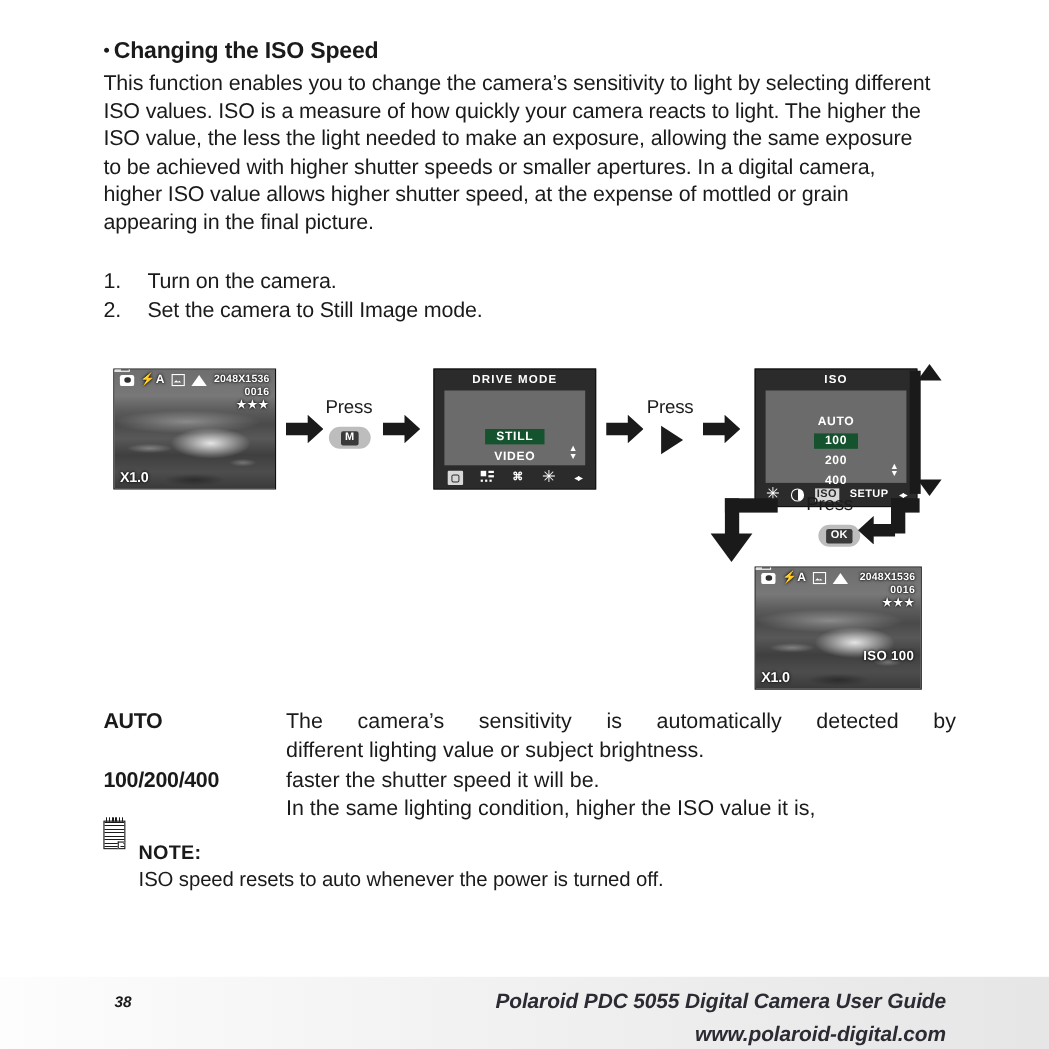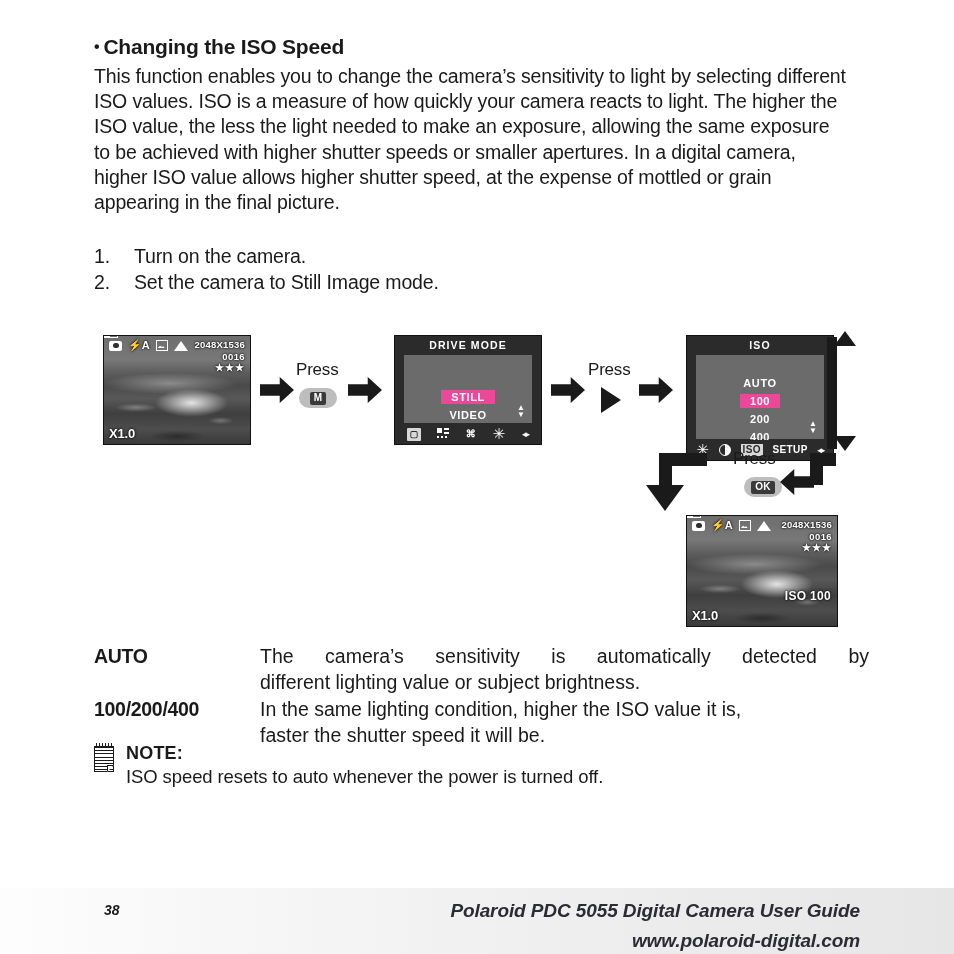--- a/index.html
+++ b/index.html
@@ -193,21 +193,21 @@
     font-weight: bold;
   }
   .menu-opt {
     font-size: 11px;
     letter-spacing: .6px;
     line-height: 14px;
     display: inline-block;
     padding: 0 10px;
   }
   .menu-opt.sel {
-    background: #ec4899;
+    background: #14532d;
   }
   .menu-updown {
     position: absolute;
     right: 7px; bottom: 5px;
     color: #fff;
     font-size: 8px;
     line-height: 7px;
     text-align: center;
   }
   .menu-bar {
@@ -401,20 +401,21 @@
     border-left: 1.5px solid #1a1a1a;
     border-top: 1.5px solid #1a1a1a;
     transform: rotate(0deg);
     clip-path: polygon(0 0, 100% 0, 0 100%);
   }
   .note-title {
     font-size: 18px;
     font-weight: bold;
     letter-spacing: .2px;
     line-height: 23px;
+    margin-top: 22px;
   }
   .note-text {
     font-size: 18.5px;
     line-height: 24px;
     letter-spacing: -.1px;
   }
 
   
   .footer {
     position: absolute;
@@ -582,22 +583,22 @@
     <div class="def-row">
       <div class="def-term">AUTO</div>
       <div class="def-desc">
         <div style="text-align:justify; text-align-last:justify;">The camera’s sensitivity is automatically detected by</div>
         <div>different lighting value or subject brightness.</div>
       </div>
     </div>
     <div class="def-row">
       <div class="def-term">100/200/400</div>
       <div class="def-desc">
+        <div>faster the shutter speed it will be.</div>
         <div>In the same lighting condition, higher the ISO value it is,</div>
-        <div>faster the shutter speed it will be.</div>
       </div>
     </div>
   </div>
 
   <div class="note">
     <div class="note-icon"></div>
     <div>
       <div class="note-title">NOTE:</div>
       <div class="note-text">ISO speed resets to auto whenever the power is turned off.</div>
     </div>

